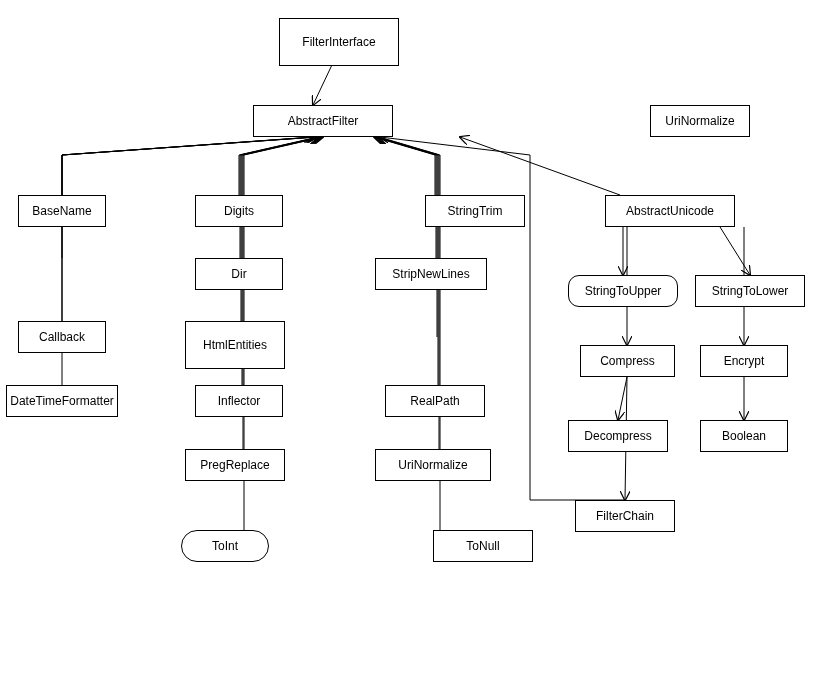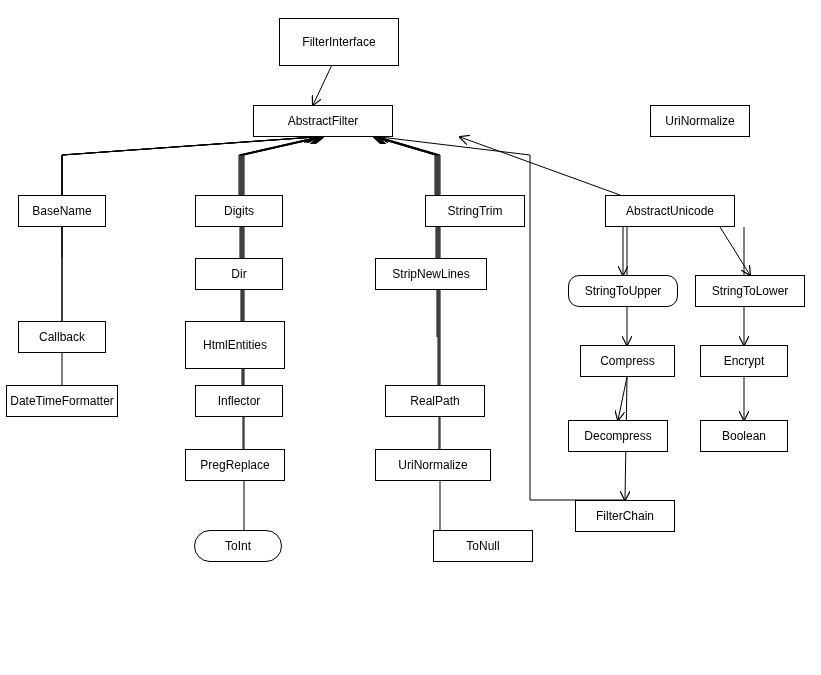--- a/index.html
+++ b/index.html
@@ -112,21 +112,21 @@
     <div class="node" style="left: 253px; top: 105px; width: 140px; height: 32px;">AbstractFilter</div>
     <div class="node" style="left: 650px; top: 105px; width: 100px; height: 32px;">UriNormalize</div>
     <div class="node" style="left: 18px; top: 195px; width: 88px; height: 32px;">BaseName</div>
     <div class="node" style="left: 18px; top: 321px; width: 88px; height: 32px;">Callback</div>
     <div class="node" style="left: 6px; top: 385px; width: 112px; height: 32px;">DateTimeFormatter</div>
     <div class="node" style="left: 195px; top: 195px; width: 88px; height: 32px;">Digits</div>
     <div class="node" style="left: 195px; top: 258px; width: 88px; height: 32px;">Dir</div>
     <div class="node" style="left: 185px; top: 321px; width: 100px; height: 48px;">HtmlEntities</div>
     <div class="node" style="left: 195px; top: 385px; width: 88px; height: 32px;">Inflector</div>
     <div class="node" style="left: 185px; top: 449px; width: 100px; height: 32px;">PregReplace</div>
-    <div class="node" style="left: 194px; top: 530px; width: 88px; height: 32px; border-radius: 16px;">ToInt</div>
+    <div class="node" style="left: 181px; top: 530px; width: 88px; height: 32px; border-radius: 16px;">ToInt</div>
     <div class="node" style="left: 385px; top: 195px; width: 100px; height: 32px; margin-left: 40px;">StringTrim</div>
     <div class="node" style="left: 375px; top: 258px; width: 112px; height: 32px;">StripNewLines</div>
     <div class="node" style="left: 385px; top: 385px; width: 100px; height: 32px;">RealPath</div>
     <div class="node" style="left: 375px; top: 449px; width: 116px; height: 32px; text-align: right;">UriNormalize</div>
     <div class="node" style="left: 385px; top: 530px; width: 100px; height: 32px; margin-left: 48px;">ToNull</div>
     <div class="node" style="left: 605px; top: 195px; width: 130px; height: 32px;">AbstractUnicode</div>
     <div class="node" style="left: 568px; top: 275px; width: 110px; height: 32px; border-radius: 11px;">StringToUpper</div>
     <div class="node" style="left: 695px; top: 275px; width: 110px; height: 32px;">StringToLower</div>
     <div class="node" style="left: 580px; top: 345px; width: 95px; height: 32px;">Compress</div>
     <div class="node" style="left: 700px; top: 345px; width: 88px; height: 32px;">Encrypt</div>

